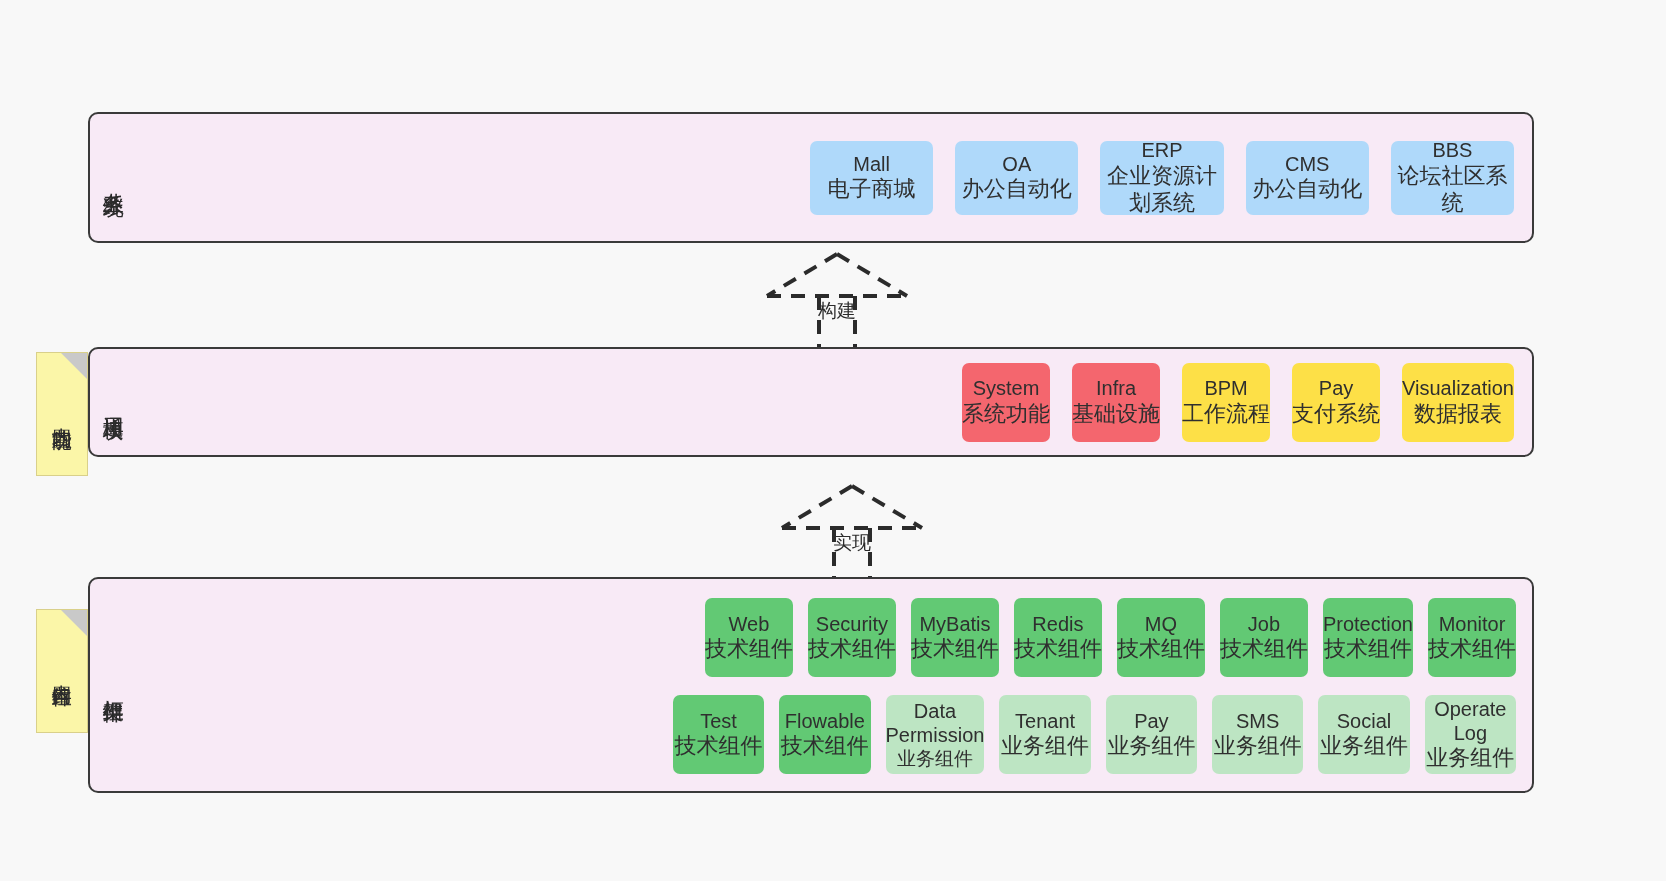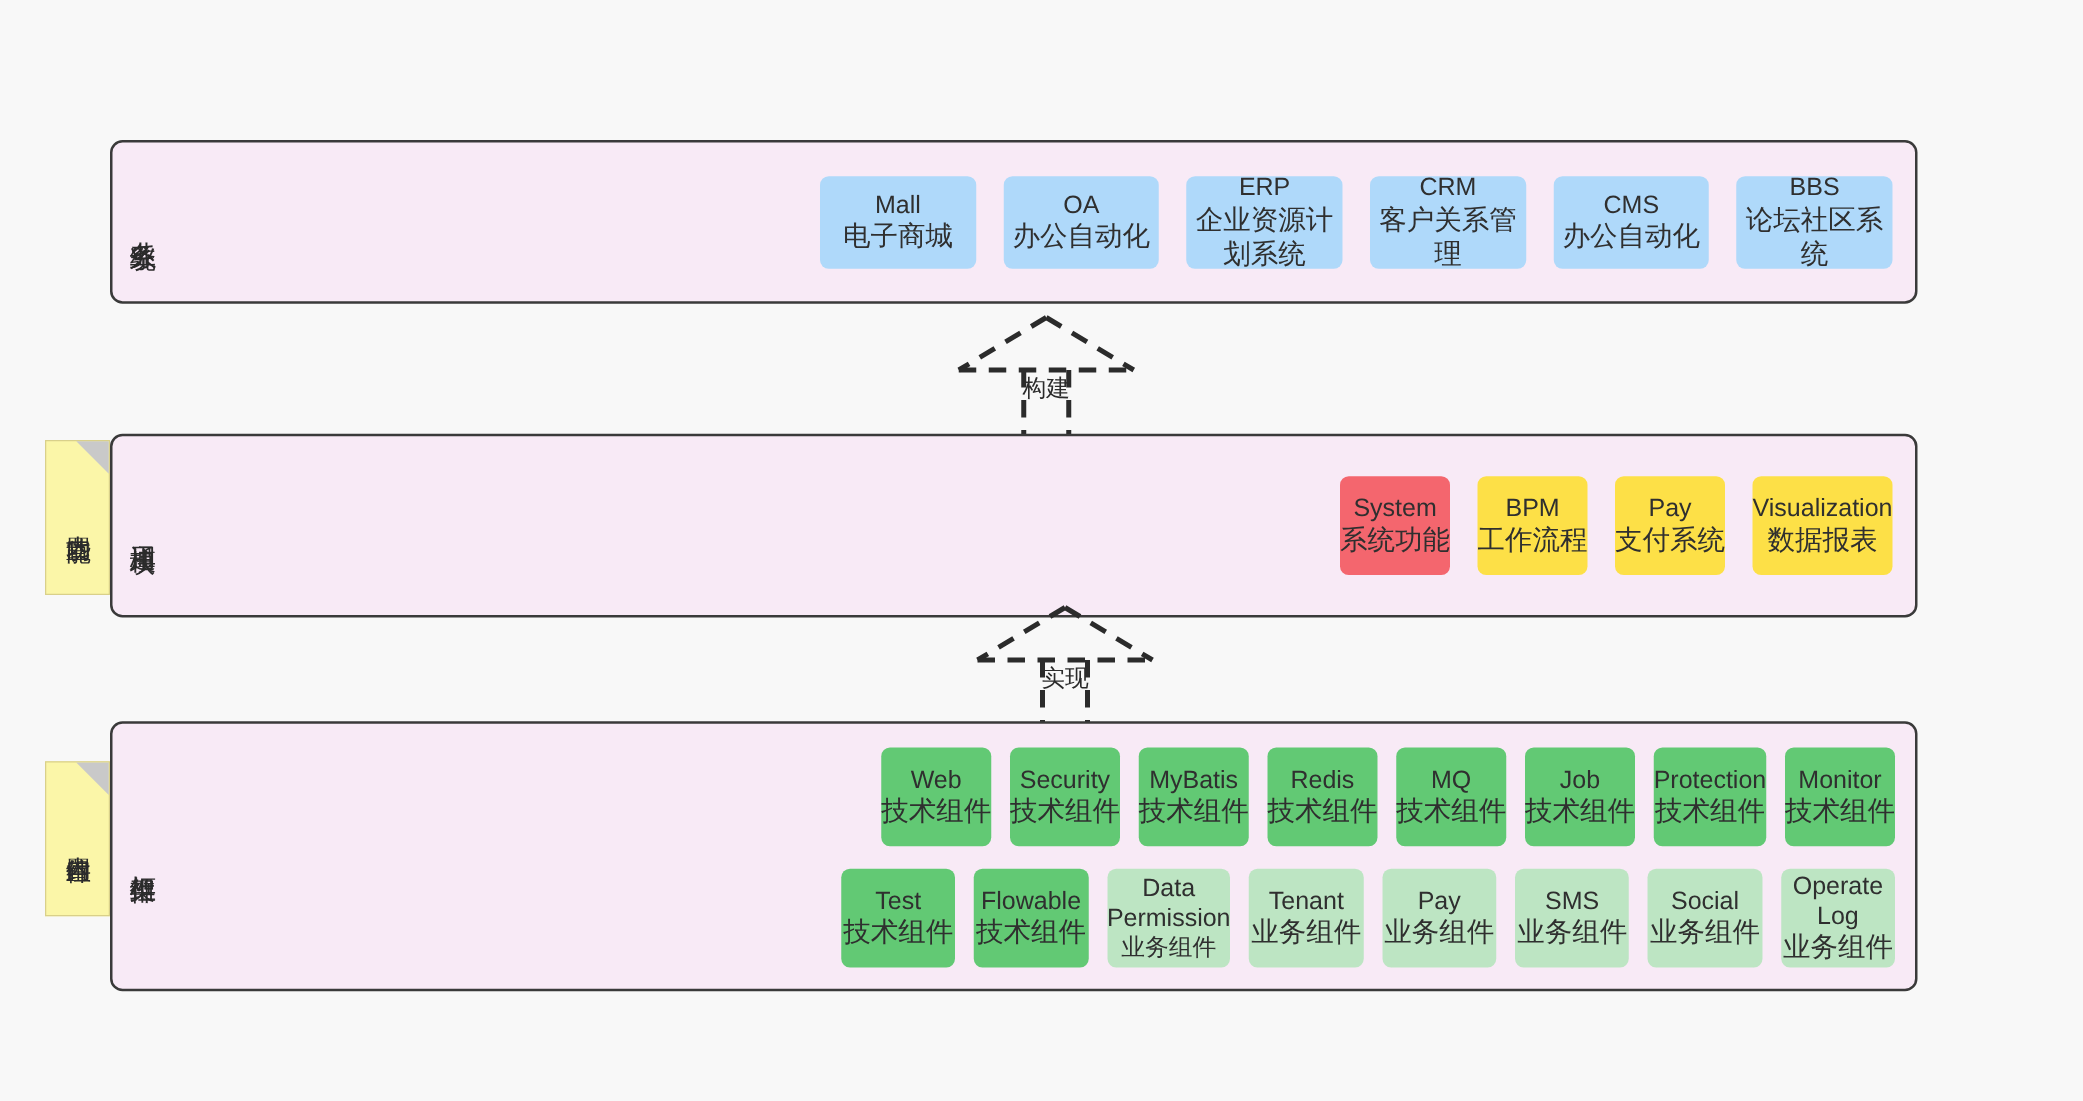--- a/index.html
+++ b/index.html
@@ -84,21 +84,21 @@
   #layer-business .cell {
     height: 74px;
     background: #AFD9FA;
   }
 
   
   #layer-modules {
     left: 88px;
     top: 347px;
     width: 1446px;
-    height: 147px;
+    height: 110px;
   }
   #layer-modules .cell { height: 79px; }
   .c-red   { background: #F4666E; }
   .c-pink  { background: #fde047; }
 
   
   #layer-framework {
     left: 88px;
     top: 577px;
     width: 1446px;
@@ -187,24 +187,20 @@
         </div>
         <div class="cell">
           <span class="t1">OA</span>
           <span class="t2">办公自动化</span>
         </div>
         <div class="cell">
           <span class="t1">ERP</span>
           <span class="t2">企业资源计划系统</span>
         </div>
         <div class="cell">
-          <span class="t1">CRM</span>
-          <span class="t2">客户关系管理</span>
-        </div>
-        <div class="cell">
           <span class="t1">CMS</span>
           <span class="t2">办公自动化</span>
         </div>
         <div class="cell">
           <span class="t1">BBS</span>
           <span class="t2">论坛社区系统</span>
         </div>
       </div>
     </div>
   </div>
@@ -226,20 +222,24 @@
   </div>
 
   <div class="layer" id="layer-modules">
     <div class="layer-title">通用模块</div>
     <div class="layer-body">
       <div class="row">
         <div class="cell c-red">
           <span class="t1">System</span>
           <span class="t2">系统功能</span>
         </div>
+        <div class="cell c-red">
+          <span class="t1">Infra</span>
+          <span class="t2">基础设施</span>
+        </div>
         <div class="cell c-pink">
           <span class="t1">BPM</span>
           <span class="t2">工作流程</span>
         </div>
         <div class="cell c-pink">
           <span class="t1">Pay</span>
           <span class="t2">支付系统</span>
         </div>
         <div class="cell c-pink">
           <span class="t1">Visualization</span>

